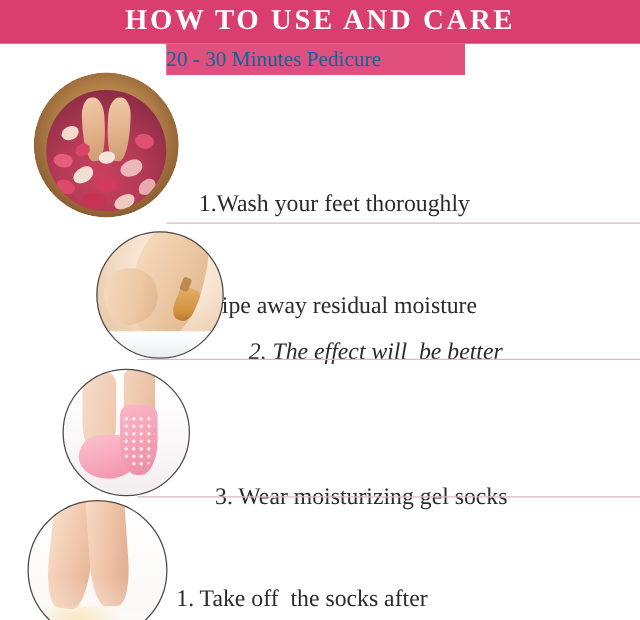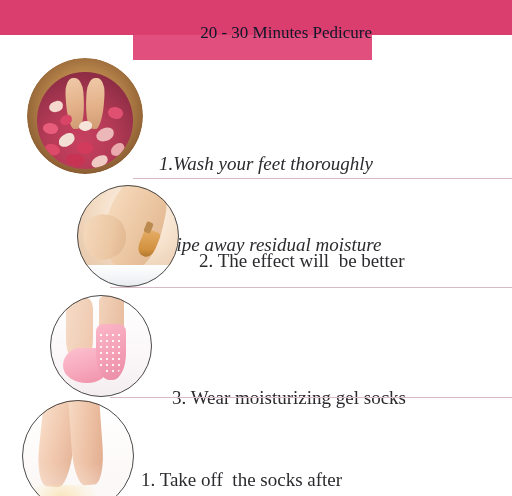--- a/index.html
+++ b/index.html
@@ -45,26 +45,26 @@
     left: 133px;
     top: 35px;
     width: 239px;
     height: 25px;
     background: #e0traversal;
     background: #e04f7d;
   }
   .subtitle-text {
     position: absolute;
     left: 133px;
-    top: 21px;
+    top: 36px;
     width: 239px;
     height: 25px;
     line-height: 24px;
-    text-align: right;
-    color: #0f172a;
+    text-align: left;
+    color: #0369a1;
     font-family: "Liberation Serif", serif;
     font-size: 17px;
     white-space: nowrap;
   }
 
   
   .divider {
     position: absolute;
     height: 1px;
     background: #d9b9c6;
@@ -276,20 +276,21 @@
     border-radius: 50%;
     background: linear-gradient(180deg, rgba(255,255,255,0) 55%, rgba(255,255,255,0.55) 100%);
   }
 </style>
 </head>
 <body>
 
 <div class="poster">
 
   <div class="header-band"></div>
+  <div class="header-title">HOW  TO USE AND  CARE</div>
 
   <div class="subtitle-banner"></div>
   <div class="subtitle-text">20 - 30 Minutes Pedicure</div>
 
   <div class="photo" style="left:27px; top:58px; width:116px; height:116px;">
     <div class="bowl-wood"></div>
     <div class="bowl-water">
       <div class="foot-l"></div>
       <div class="foot-r"></div>
       <div class="petal" style="left:6%;  top:52%; width:16%; height:11%; background:#e85d7c; transform:rotate(18deg);"></div>
@@ -300,38 +301,38 @@
       <div class="petal" style="left:12%; top:30%; width:15%; height:11%; background:#f5d9cf; transform:rotate(-8deg);"></div>
       <div class="petal" style="left:30%; top:84%; width:20%; height:12%; background:#c93353; transform:rotate(14deg);"></div>
       <div class="petal" style="left:56%; top:86%; width:18%; height:11%; background:#efc9c2; transform:rotate(-19deg);"></div>
       <div class="petal" style="left:8%;  top:74%; width:16%; height:11%; background:#dd4a69; transform:rotate(33deg);"></div>
       <div class="petal" style="left:76%; top:74%; width:16%; height:11%; background:#e9a9ad; transform:rotate(-30deg);"></div>
       <div class="petal" style="left:44%; top:50%; width:14%; height:10%; background:#f6e3da; transform:rotate(5deg);"></div>
       <div class="petal" style="left:24%; top:44%; width:13%; height:10%; background:#d8days; background:#d84566; transform:rotate(-11deg);"></div>
     </div>
   </div>
 
-  <div class="step-text" style="left:159px; top:96px; width:340px;font-style:italic;">
+  <div class="step-text" style="left:159px; top:96px; width:340px;">
     <div>1.Wash your feet thoroughly</div>
     <div> wipe away residual moisture</div>
   </div>
 
   <div class="divider" style="left:133px; top:178px; width:379px;"></div>
 
   <div class="photo" style="left:77px; top:185px; width:102px; height:102px;">
     <div class="c2-bg"></div>
     <div class="c2-leg"></div>
     <div class="c2-hand"></div>
     <div class="c2-bottle"></div>
     <div class="c2-bottle-cap"></div>
     <div class="c2-towel"></div>
   </div>
   <div class="photo-ring" style="left:77px; top:185px; width:102px; height:102px; border:1.5px solid #4a4a4a;"></div>
 
-  <div class="step-text" style="left:199px; top:193px; width:310px;">
+  <div class="step-text" style="left:199px; top:214px; width:310px;font-style:italic;">
     <div>2. The effect will  be better</div>
   </div>
 
   <div class="divider" style="left:110px; top:287px; width:402px;"></div>
 
   <div class="photo" style="left:50px; top:295px; width:102px; height:102px;">
     <div class="c3-bg"></div>
     <div class="c3-leg-back"></div>
     <div class="c3-leg-front"></div>
     <div class="c3-sock-back"></div>

